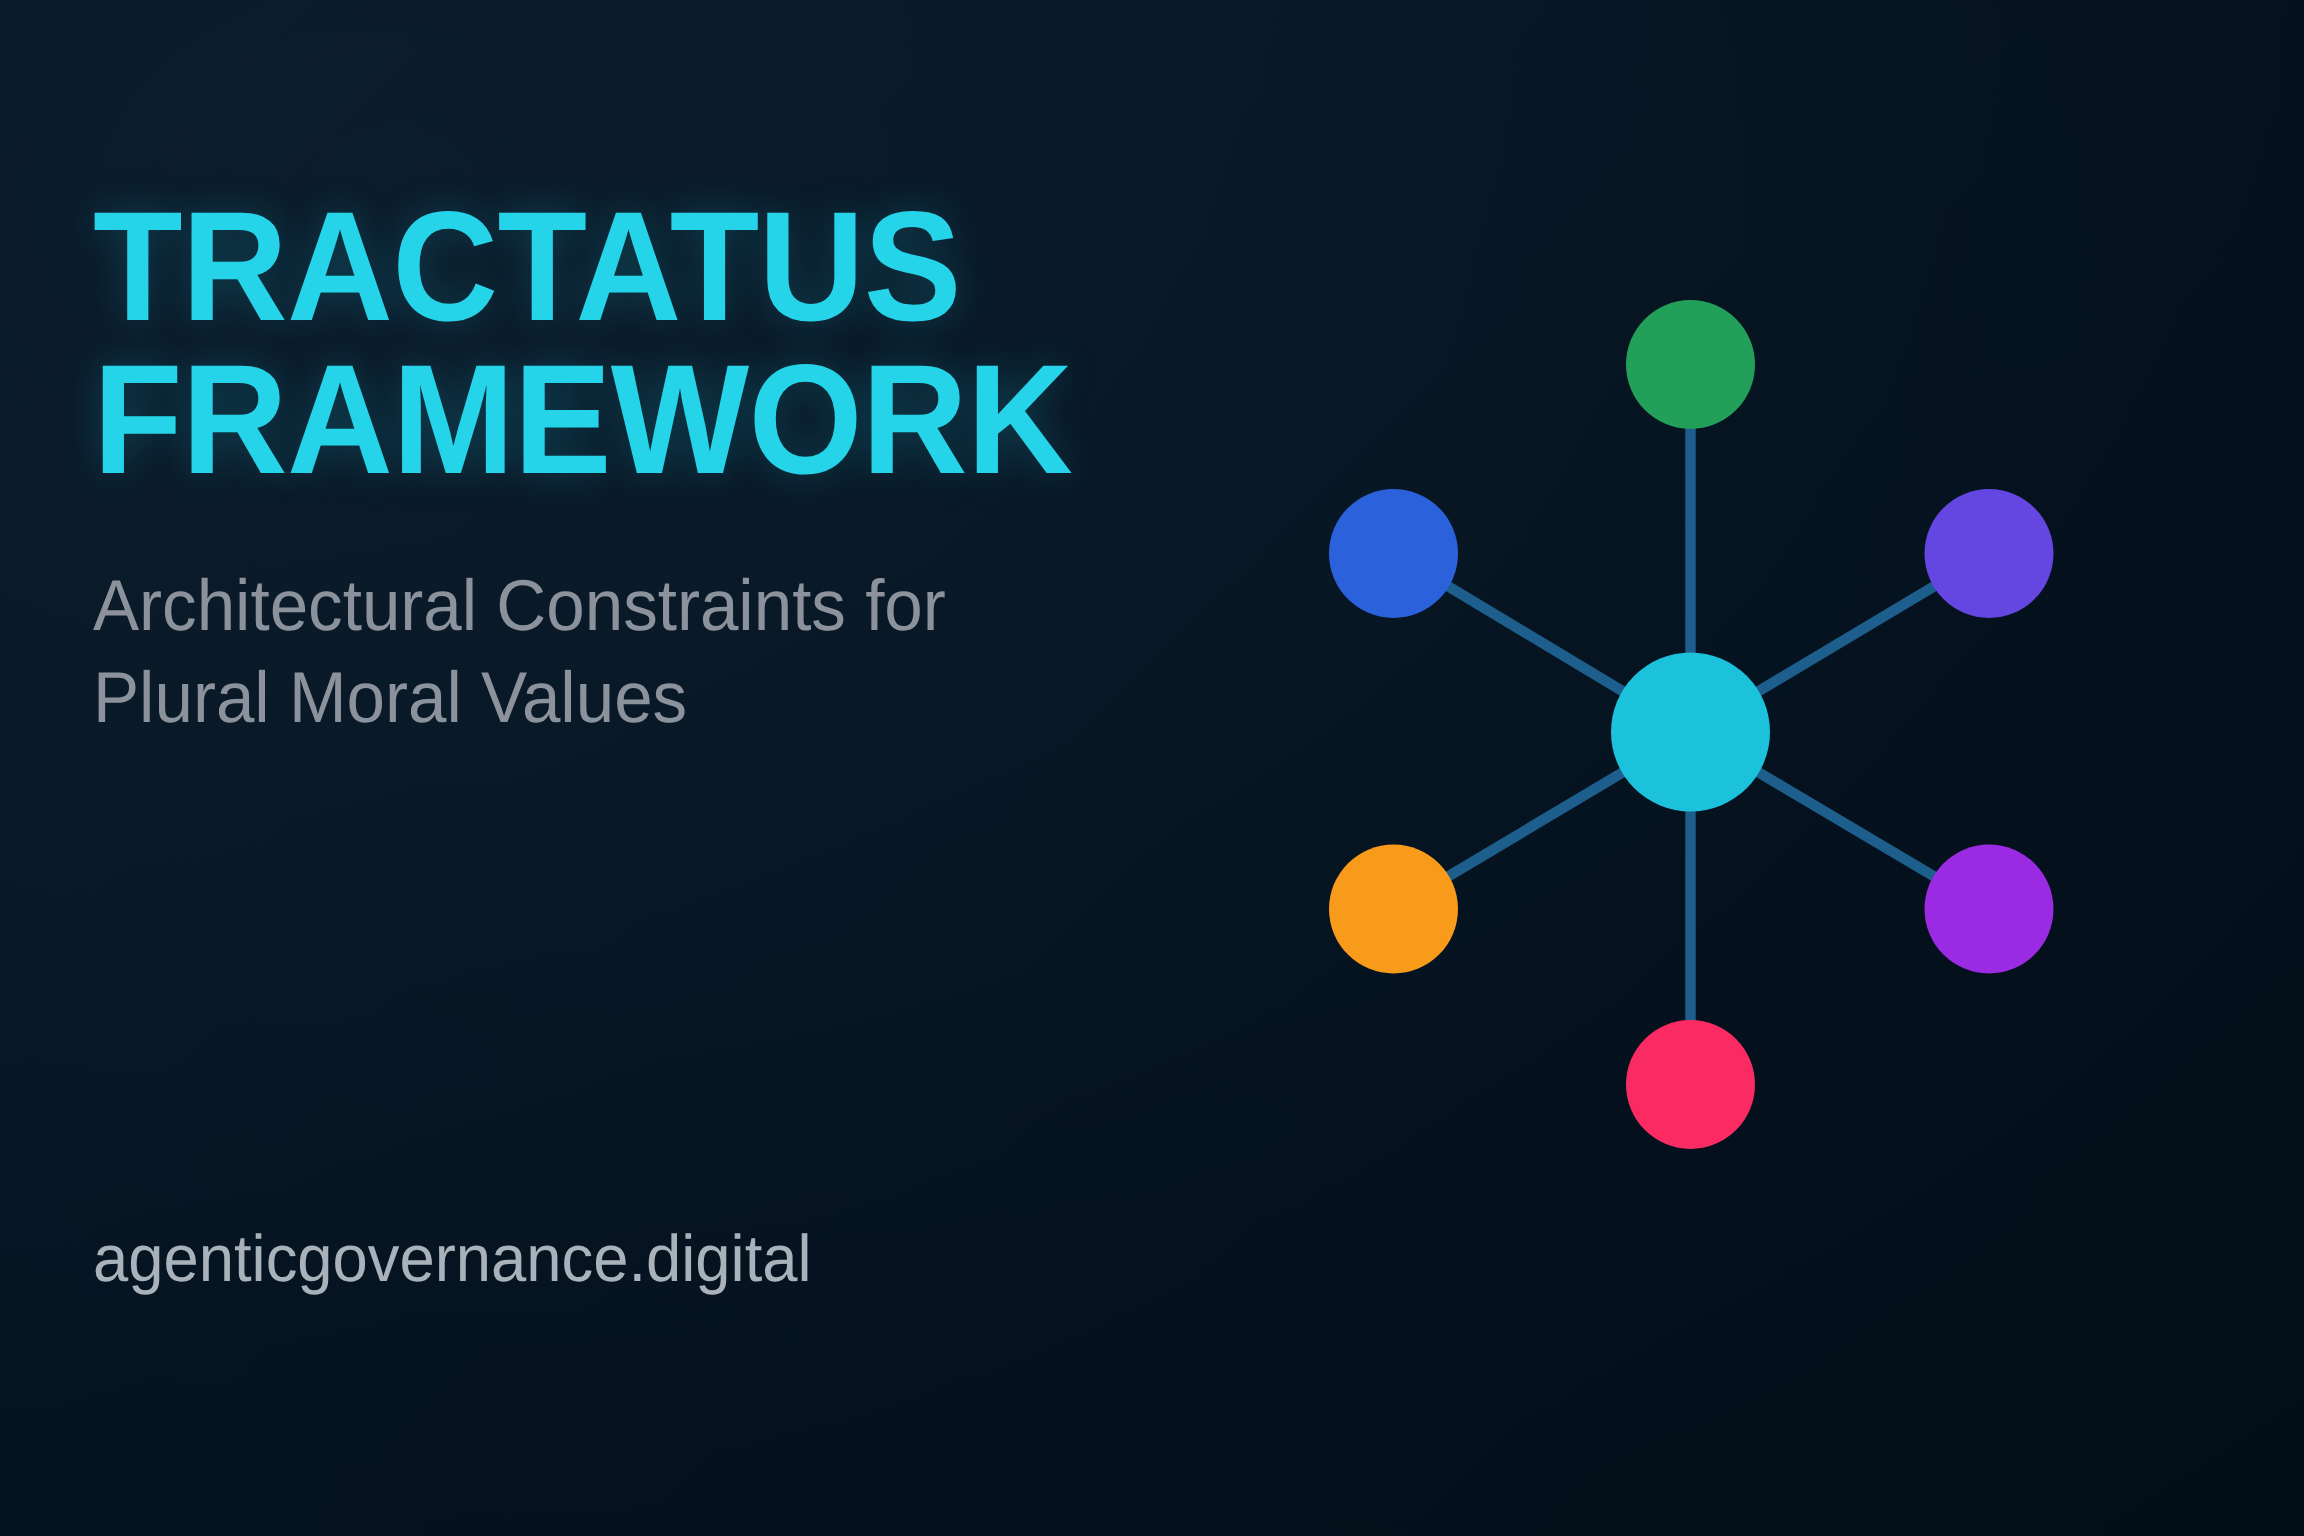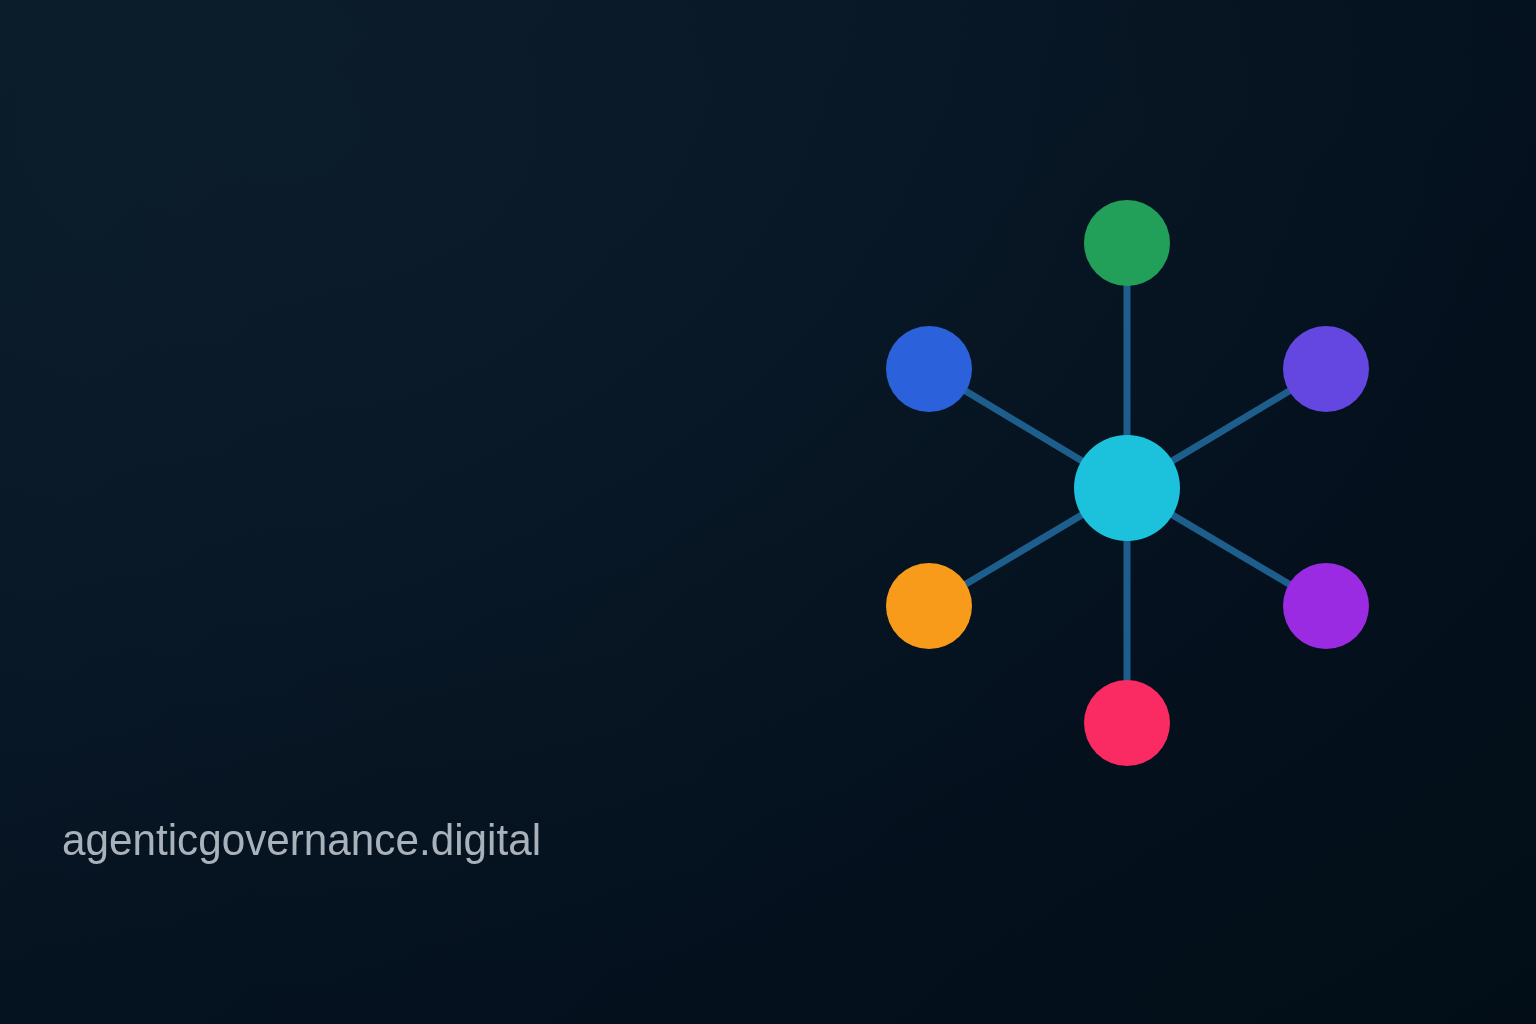--- a/index.html
+++ b/index.html
@@ -98,16 +98,22 @@
         <circle cx="1127" cy="243" r="43" fill="#22a059"></circle>
         <circle cx="1326" cy="369" r="43" fill="#6347e0"></circle>
         <circle cx="1326" cy="606" r="43" fill="#9a2be2"></circle>
         <circle cx="1127" cy="723" r="43" fill="#fa2a63"></circle>
         <circle cx="929" cy="606" r="43" fill="#f89a1a"></circle>
         <circle cx="929" cy="369" r="43" fill="#2b62db"></circle>
         <circle cx="1127" cy="488" r="53" fill="#1cc2dc"></circle>
       </g>
   </svg>
 
+  <div class="text-col">
+    <h1 class="title">TRACTATUS
+FRAMEWORK</h1>
+    <p class="subtitle">Architectural Constraints for
+Plural Moral Values</p>
+  </div>
 
   <div class="url">agenticgovernance.digital</div>
 
 </div>
 
 </body></html>

